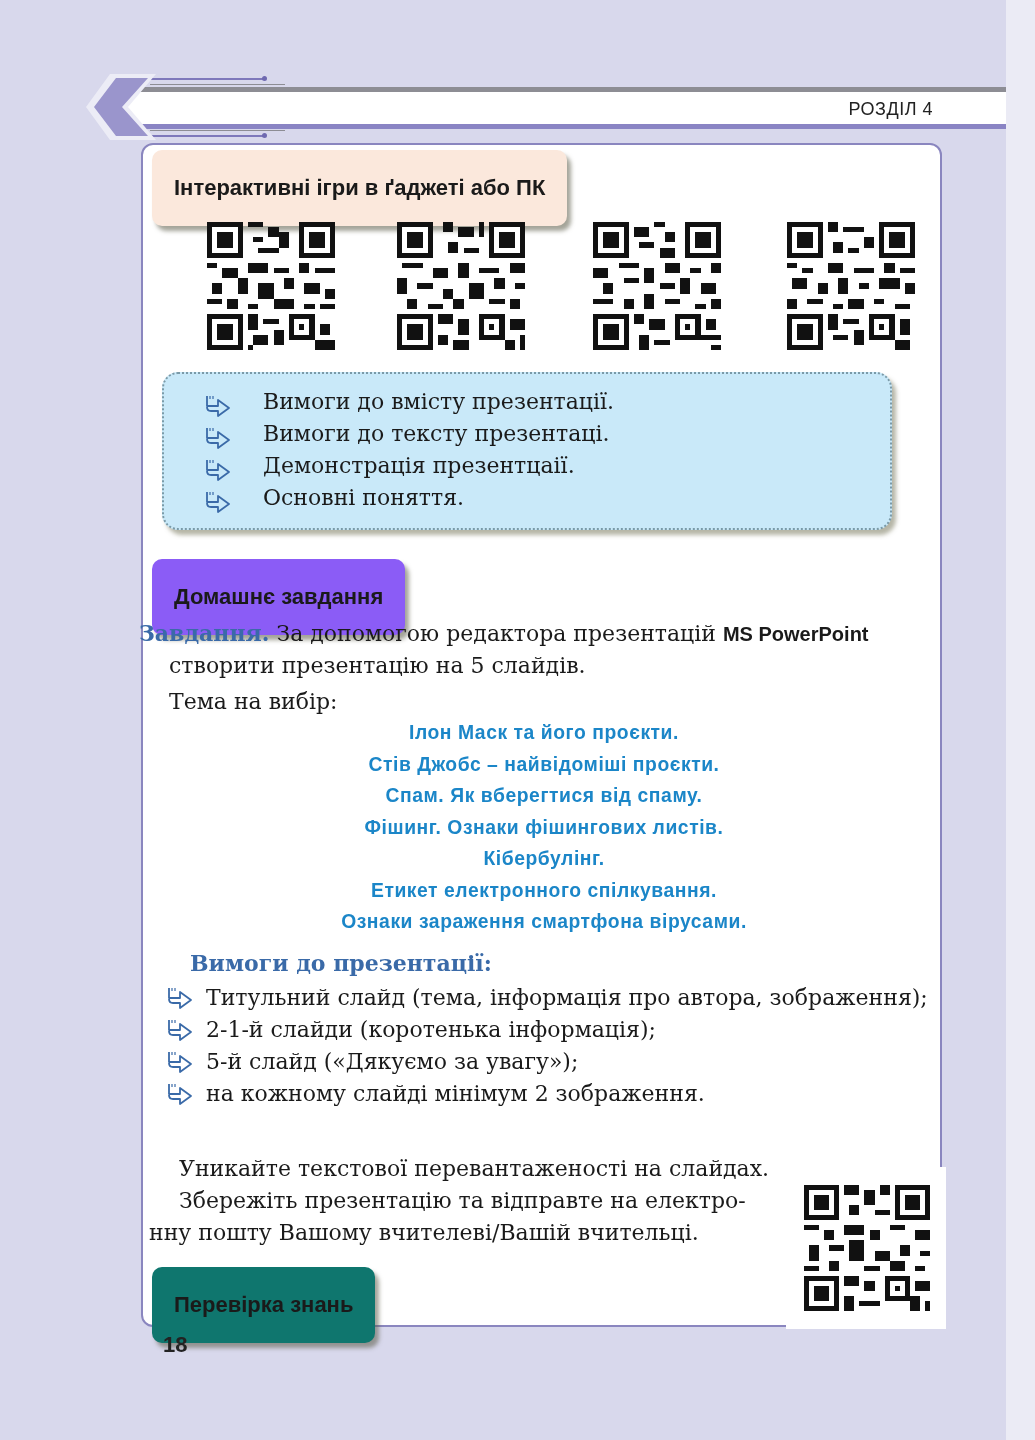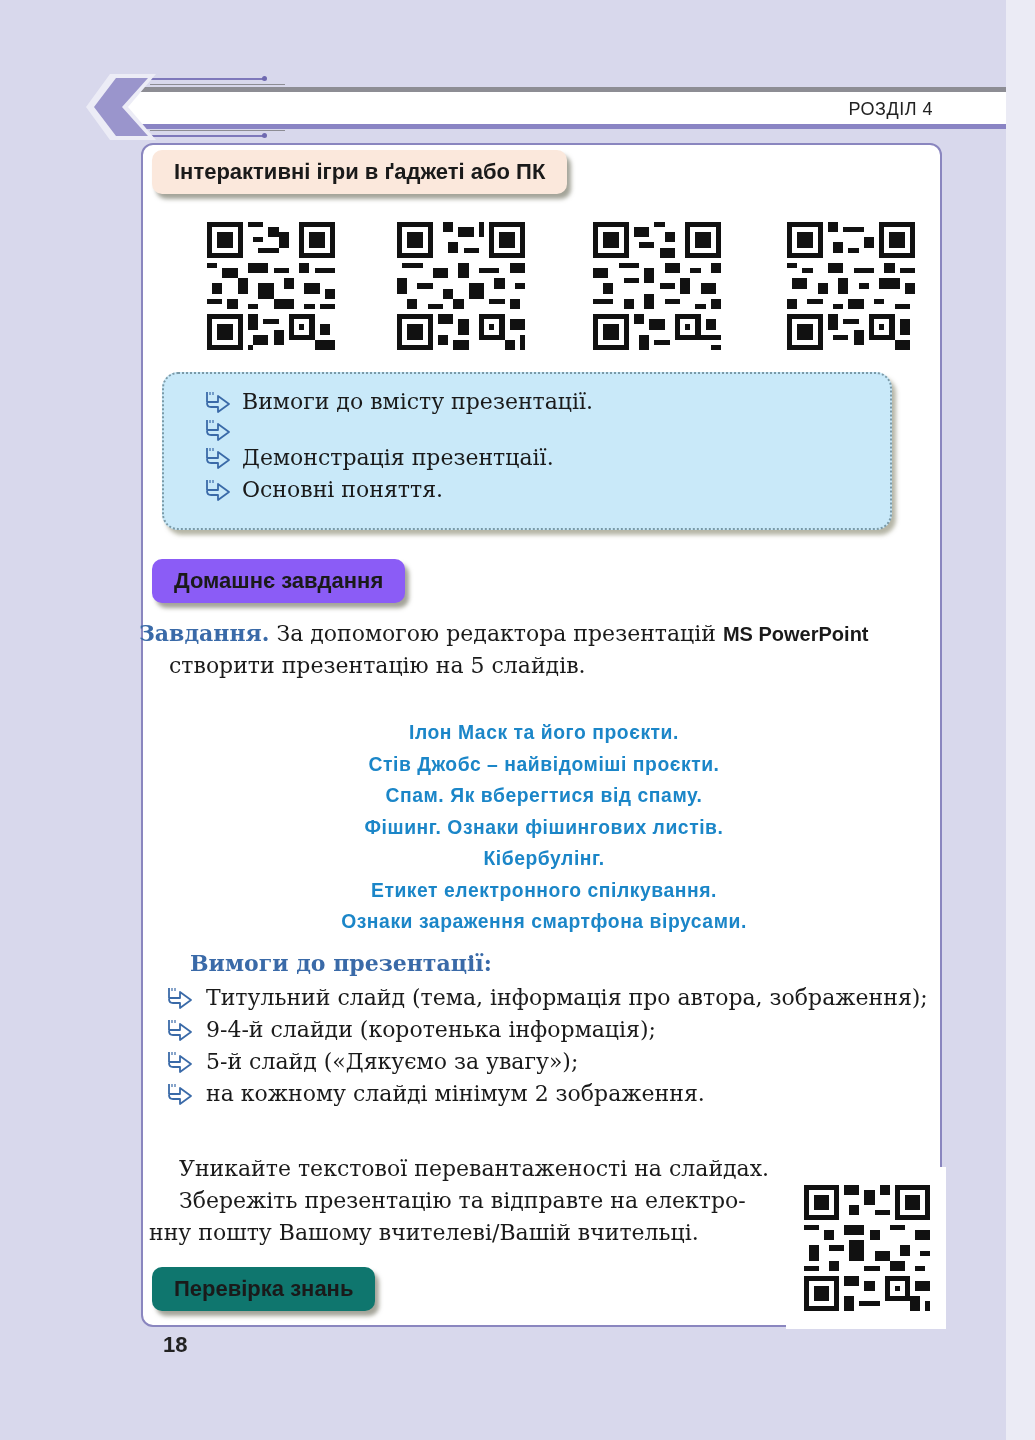--- a/index.html
+++ b/index.html
@@ -23,35 +23,35 @@
   .section-label {
     position:absolute; right:102px; top:99px;
     font-family:"Liberation Sans", sans-serif; font-size:18px; color:#222; letter-spacing:0.5px;
   }
   .frame {
     position:absolute; left:141px; top:143px; width:797px; height:1180px;
     background:#fff; border:2px solid #8a86bf; border-radius:12px;
   }
   .tag {
     position:absolute; font-family:"Liberation Sans", sans-serif; font-weight:bold;
-    font-size:22px; color:#1a1a1a; padding:0 22px; height:44px; line-height:44px;
+    font-size:22px; color:#1a1a1a; padding:16px 22px; height:44px; line-height:44px;
     border-radius:10px; box-shadow:4px 5px 4px rgba(90,90,70,0.55);
   }
   .tag-games { left:152px; top:150px; background:#fbe8dc; }
   .tag-home { left:152px; top:559px; background:#8b5cf6; }
   .tag-check { left:152px; top:1267px; background:#0f766e; }
   .qr-row { position:absolute; left:207px; top:222px; width:710px; height:130px; }
   .qr { position:absolute; width:128px; height:128px; }
   .review-box {
     position:absolute; left:162px; top:372px; width:726px; height:154px;
     background:#c9e9f9; border:2px dotted #7a9aa8; border-radius:16px;
     box-shadow:4px 5px 4px rgba(110,110,80,0.5);
   }
   .review-list { list-style:none; margin:0; padding:12px 0 0 40px; }
-  .review-list li { font-size:22px; line-height:32px; color:#1a1a1a; display:flex; align-items:center; }
+  .review-list li { font-size:22px; line-height:32px; color:#1a1a1a; display:flex; align-items:flex-end;gap:21px; }
   .arrow-icon { display:inline-block; width:28px; height:24px; margin-right:10px; flex:none; }
   .task-block { position:absolute; left:139px; top:617px; width:790px; font-size:22px; color:#1a1a1a; }
   .task-label { color:#3a6aa8; font-weight:bold; }
   .ms { font-family:"Liberation Sans", sans-serif; font-weight:bold; font-size:20px; }
   .line { line-height:32px; }
   .indent { padding-left:30px; }
   .topics {
     position:absolute; left:149px; top:716px; width:790px; text-align:center;
     font-family:"Liberation Sans", sans-serif; font-weight:bold; font-size:21px;
     color:#1b86c8; letter-spacing:0.6px; transform:scaleX(0.92); transform-origin:center;
@@ -288,20 +288,21 @@
           <path d="M3 2 L3 12 L14 12 L14 6 L25 14 L14 22 L14 17 L7 17 Q3 17 3 13" fill="none" stroke="#3a6aa8" stroke-width="1.8" stroke-linejoin="round"></path>
           <path d="M6 2 L6 5 M9 2 L9 5" stroke="#3a6aa8" stroke-width="1.2"></path>
         </svg>
       <span>Вимоги до вмісту презентації.</span>
     </li>
     <li>
       <svg class="arrow-icon" viewBox="0 0 28 24">
           <path d="M3 2 L3 12 L14 12 L14 6 L25 14 L14 22 L14 17 L7 17 Q3 17 3 13" fill="none" stroke="#3a6aa8" stroke-width="1.8" stroke-linejoin="round"></path>
           <path d="M6 2 L6 5 M9 2 L9 5" stroke="#3a6aa8" stroke-width="1.2"></path>
         </svg>
+      <span>Вимоги до тексту презентаці.</span>
     </li>
     <li>
       <svg class="arrow-icon" viewBox="0 0 28 24">
           <path d="M3 2 L3 12 L14 12 L14 6 L25 14 L14 22 L14 17 L7 17 Q3 17 3 13" fill="none" stroke="#3a6aa8" stroke-width="1.8" stroke-linejoin="round"></path>
           <path d="M6 2 L6 5 M9 2 L9 5" stroke="#3a6aa8" stroke-width="1.2"></path>
         </svg>
       <span>Демонстрація презентцаії.</span>
     </li>
     <li>
       <svg class="arrow-icon" viewBox="0 0 28 24">
@@ -311,20 +312,21 @@
       <span>Основні поняття.</span>
     </li>
   </ul>
 </div>
 
 <div class="tag tag-home">Домашнє завдання</div>
 
 <div class="task-block">
   <div class="line"><span class="task-label">Завдання.</span><span> За допомогою редактора презентацій </span><span class="ms">MS PowerPoint</span></div>
   <div class="line indent">створити презентацію на 5 слайдів.</div>
+  <div class="line indent" style="margin-top:4px;">Тема на вибір:</div>
 </div>
 
 <div class="topics">
   <div>Ілон Маск та його проєкти.</div>
   <div>Стів Джобс – найвідоміші проєкти.</div>
   <div>Спам. Як вберегтися від спаму.</div>
   <div>Фішинг. Ознаки фішингових листів.</div>
   <div>Кібербулінг.</div>
   <div>Етикет електронного спілкування.</div>
   <div>Ознаки зараження смартфона вірусами.</div>
@@ -338,21 +340,21 @@
         <path d="M3 2 L3 12 L14 12 L14 6 L25 14 L14 22 L14 17 L7 17 Q3 17 3 13" fill="none" stroke="#3a6aa8" stroke-width="1.8" stroke-linejoin="round"></path>
         <path d="M6 2 L6 5 M9 2 L9 5" stroke="#3a6aa8" stroke-width="1.2"></path>
       </svg>
     <span>Титульний слайд (тема, інформація про автора, зображення);</span>
   </li>
   <li>
     <svg class="arrow-icon" viewBox="0 0 28 24">
         <path d="M3 2 L3 12 L14 12 L14 6 L25 14 L14 22 L14 17 L7 17 Q3 17 3 13" fill="none" stroke="#3a6aa8" stroke-width="1.8" stroke-linejoin="round"></path>
         <path d="M6 2 L6 5 M9 2 L9 5" stroke="#3a6aa8" stroke-width="1.2"></path>
       </svg>
-    <span>9-4-й слайди (коротенька інформація);</span>
+    <span>2-1-й слайди (коротенька інформація);</span>
   </li>
   <li>
     <svg class="arrow-icon" viewBox="0 0 28 24">
         <path d="M3 2 L3 12 L14 12 L14 6 L25 14 L14 22 L14 17 L7 17 Q3 17 3 13" fill="none" stroke="#3a6aa8" stroke-width="1.8" stroke-linejoin="round"></path>
         <path d="M6 2 L6 5 M9 2 L9 5" stroke="#3a6aa8" stroke-width="1.2"></path>
       </svg>
     <span>5-й слайд («Дякуємо за увагу»);</span>
   </li>
   <li>
     <svg class="arrow-icon" viewBox="0 0 28 24">

